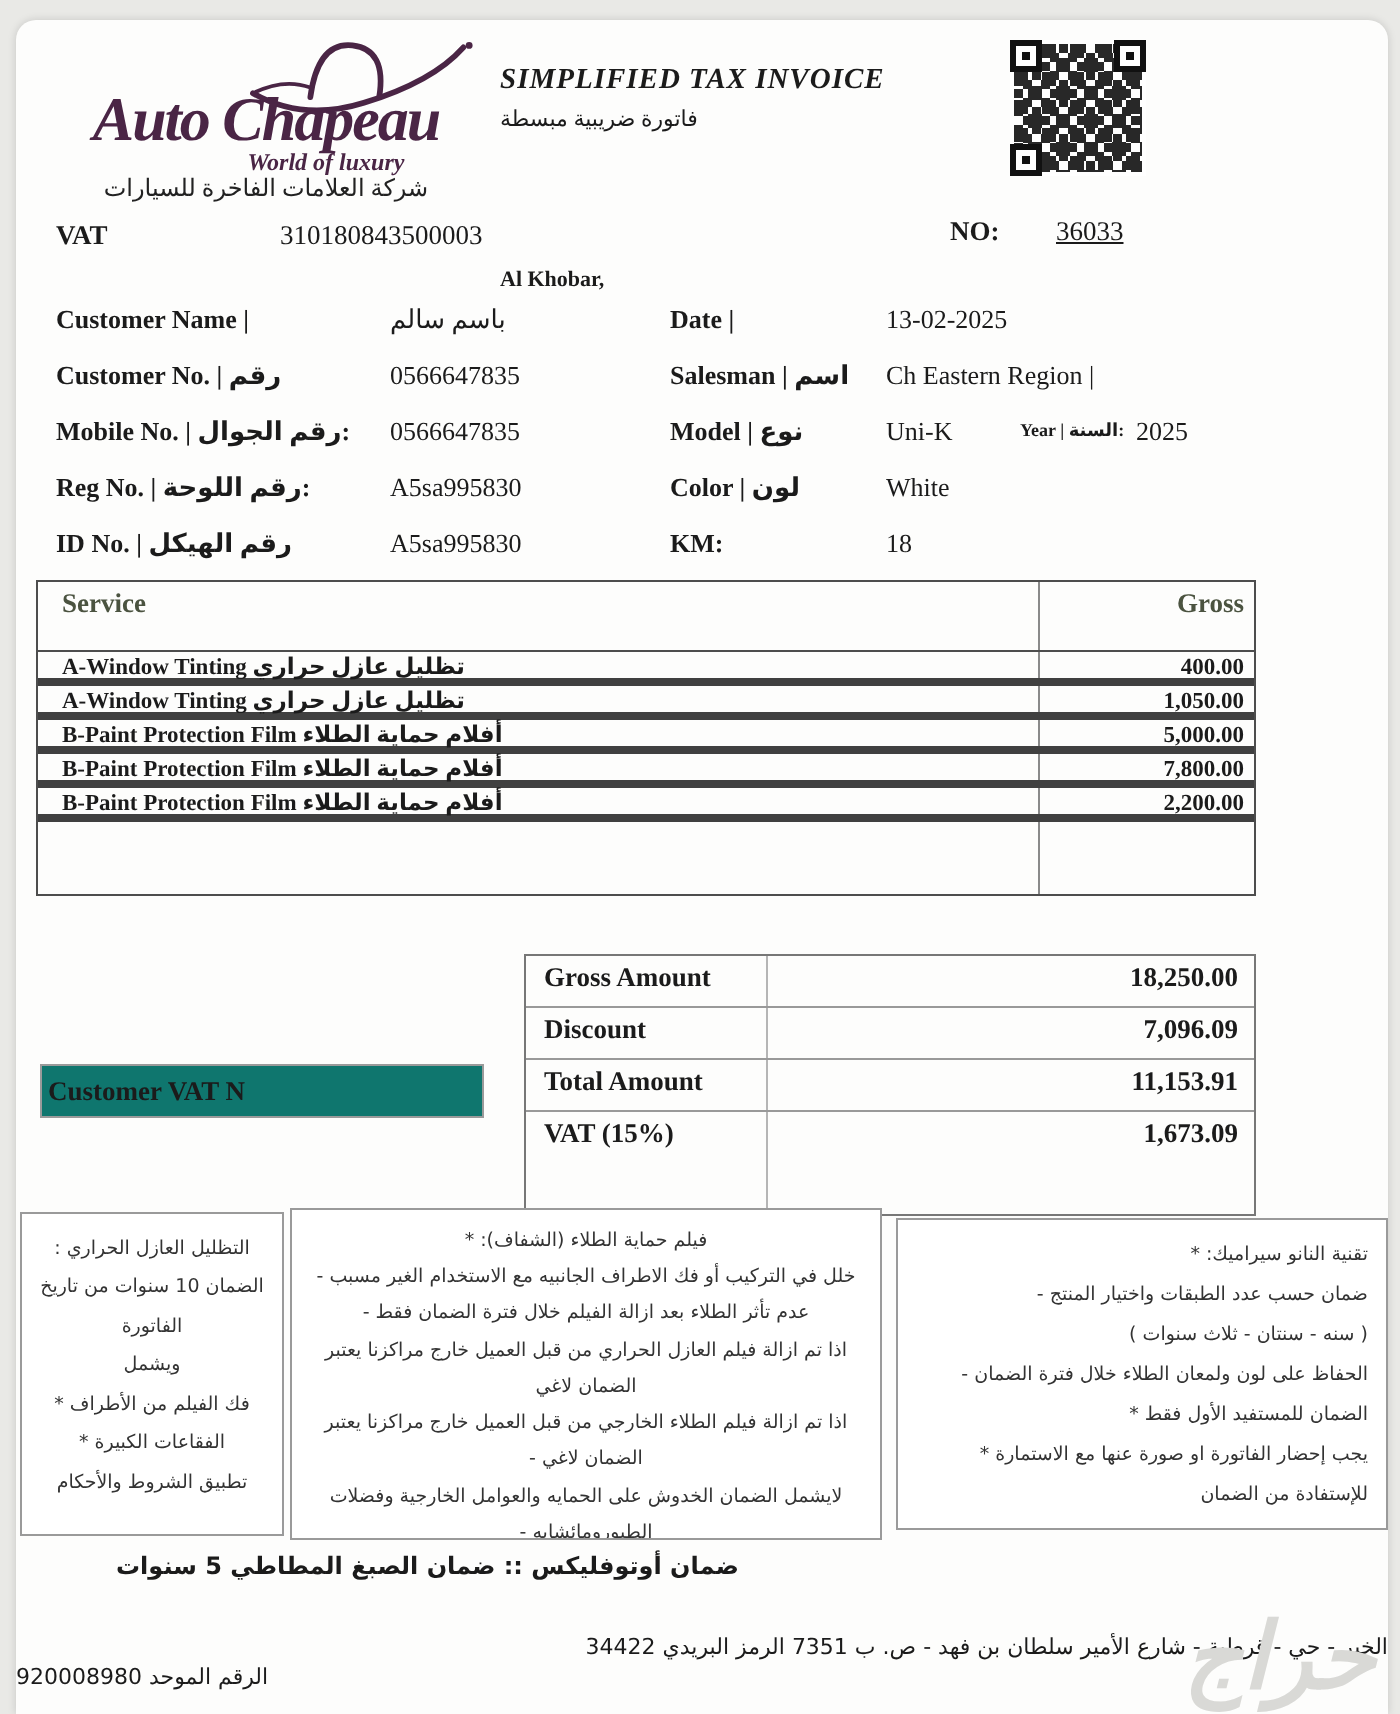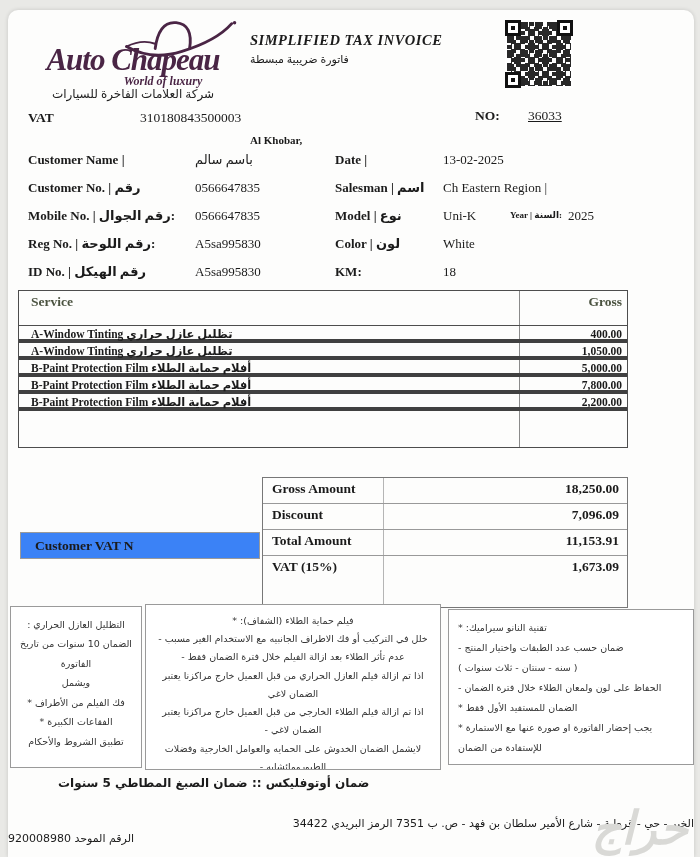--- a/index.html
+++ b/index.html
@@ -75,23 +75,23 @@
   .svc-head .h-service { position:absolute; left:12px; top:3px; font-size:13.5px; font-weight:bold; color:#4b5340; }
   .svc-head .h-gross { position:absolute; right:5px; top:3px; font-size:13.5px; font-weight:bold; color:#4b5340; }
   .svc-row { position:relative; height:17px; border-bottom:4px solid #404040; font-weight:bold; font-size:11.5px; line-height:16px; }
   .svc-row .name { position:absolute; left:12px; top:0; white-space:nowrap; }
   .svc-row .gross { position:absolute; right:5px; top:0; }
   .svc-empty { position:relative; height:18px; }
   .svc-vline { position:absolute; top:0; bottom:0; left:500px; width:1px; background:#8a8a8a; }
 
   
   .cust-vat-box {
-    left:12px; top:522px; width:240px; height:27px;
-    border:1px solid #9a9a9a; background:#3b82f6;
-    font-size:13.5px; font-weight:bold; line-height:25px; padding-left:14px;
+    left:12px; top:522px; width:222px; height:27px;
+    border:1px solid #9a9a9a; background:#0f766e;
+    font-size:13.5px; font-weight:bold; line-height:25px; padding-left:3px;
     white-space:nowrap; overflow:hidden;
   }
   .totals { left:254px; top:467px; width:366px; height:131px; border:1px solid #777; }
   .trow { position:relative; height:26px; border-bottom:1px solid #999; }
   .trow:last-child { border-bottom:none; }
   .trow .tlabel { position:absolute; left:9px; top:3px; font-size:13.5px; font-weight:bold; }
   .trow .tvalue { position:absolute; right:8px; top:3px; font-size:13.5px; font-weight:bold; }
   .t-vline { position:absolute; top:0; bottom:0; left:120px; width:1px; background:#b5b5b5; }
 
   
@@ -99,21 +99,21 @@
   .terms-text {
     direction:rtl; white-space:pre-line;
     font-size:9.5px; color:#333;
     font-family:"DejaVu Sans", sans-serif;
   }
   .tb-left { left:2px; top:596px; width:132px; height:162px; }
   .tb-left .terms-text { padding:8px 5px; text-align:center; line-height:2.05; }
   .tb-mid { left:137px; top:594px; width:296px; height:166px; }
   .tb-mid .terms-text { padding:7px 8px; text-align:center; line-height:1.92; }
   .tb-right { left:440px; top:599px; width:246px; height:156px; }
-  .tb-right .terms-text { padding:8px 9px; text-align:left; line-height:2.1; }
+  .tb-right .terms-text { padding:8px 9px; text-align:right; line-height:2.1; }
 
   
   .warranty-line { left:22px; top:766px; font-size:12px; font-weight:bold; direction:rtl; font-family:"DejaVu Sans", sans-serif;margin-left:28px; }
   .address-line { left:0; top:795px; width:100%; text-align:right; font-size:11px; direction:rtl; font-family:"DejaVu Sans", sans-serif;margin-top:12px; }
   .unified-line { left:0; top:822px; width:100%; text-align:left; font-size:11px; direction:rtl; font-family:"DejaVu Sans", sans-serif; }
   .watermark {
     right:6px; bottom:2px; font-size:46px; font-weight:bold;
     color:#d9d9d6; direction:rtl; font-family:"DejaVu Sans", sans-serif;
     letter-spacing:2px; font-style:italic;
   }

